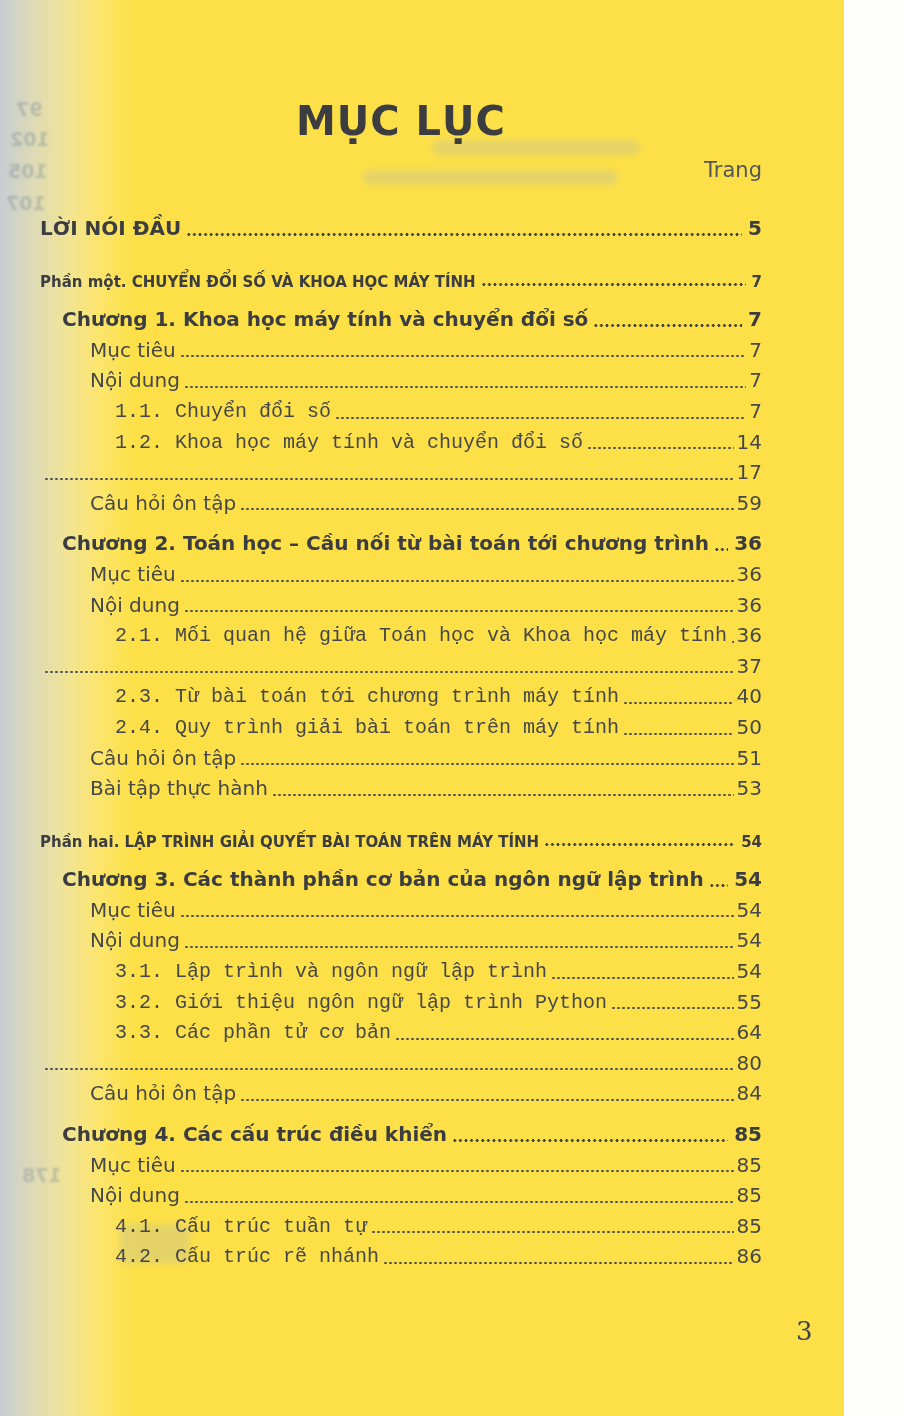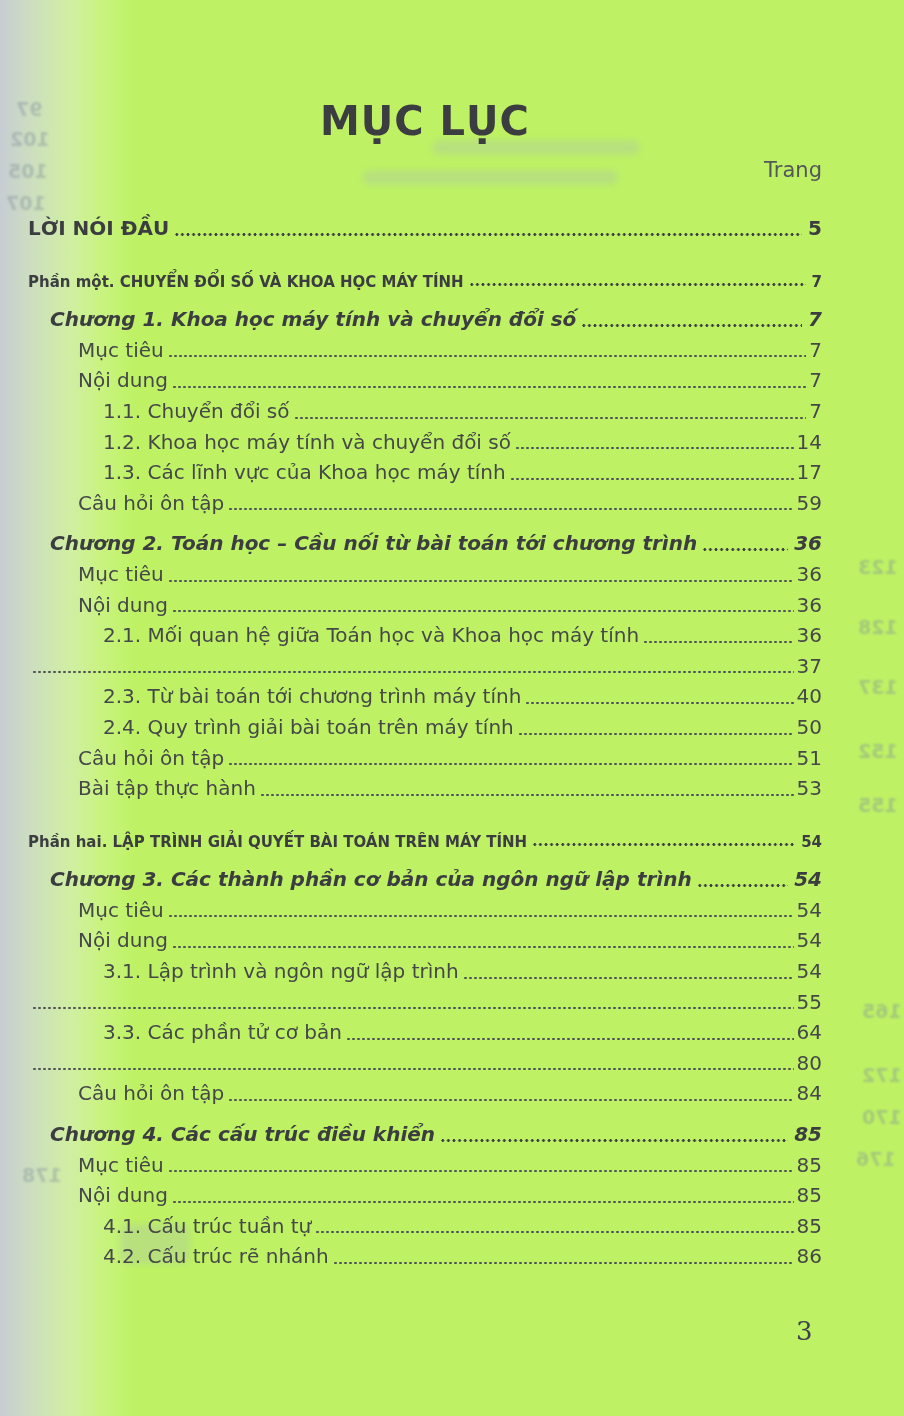--- a/index.html
+++ b/index.html
@@ -5,23 +5,24 @@
   html, body { margin: 0; padding: 0; }
   body {
     width: 904px; height: 1416px;
     background: #fdfdfc;
     font-family: "DejaVu Sans", "Liberation Sans", sans-serif;
     color: #454749;
     overflow: hidden;
   }
   .page {
     position: relative;
-    width: 904px; height: 1416px;
-    background: #bef264;
+    width: 832px; height: 1416px;
+    background: #fde047;
     overflow: hidden;
+    padding-left: 12px;
   }
   
   .edge-shadow {
     position: absolute; left: 0; top: 0; bottom: 0; width: 135px;
     background: linear-gradient(90deg,
       #c7cdd3 0px, rgba(210,216,221,0.75) 32px,
       rgba(231,235,238,0.45) 70px, rgba(245,247,248,0.2) 100px,
       rgba(255,255,255,0) 135px);
     pointer-events: none;
   }
@@ -84,24 +85,24 @@
     font-weight: bold; color: #3b3d40;
   }
   .lv-front .leader, .lv-part .leader, .lv-chapter .leader {
     height: 5px;
     margin: 0 6px 4px 5px;
     background-image: radial-gradient(circle, #3e4144 1.3px, rgba(0,0,0,0) 1.6px);
     background-size: 5.6px 5px;
   }
   .lv-part { margin-top: 20px; }
   .lv-part .label, .lv-part .pagenum { font-size: 15px; }
-  .lv-chapter { margin-top: 10px; font-style: italic; }
+  .lv-chapter { margin-top: 10px; }
   .lv-chapter .label { padding-left: 22px; }
   .lv-section .label { padding-left: 50px; }
-  .lv-subsection .label { padding-left: 75px; }
+  .lv-subsection .label { padding-left: 75px; font-family: Liberation Mono, monospace; }
 
   .footer-pagenum {
     position: absolute;
     left: 796px; top: 1316px;
     font-family: "DejaVu Serif", "Liberation Serif", serif;
     font-size: 26px;
     color: #3d424c;
   }
 </style>
 </head>
@@ -172,21 +173,20 @@
     <span class="pagenum">7</span>
   </div>
 
   <div class="row lv-subsection">
     <span class="label">1.2. Khoa học máy tính và chuyển đổi số</span>
     <span class="leader"></span>
     <span class="pagenum">14</span>
   </div>
 
   <div class="row lv-subsection">
-    <span class="label">1.3. Các lĩnh vực của Khoa học máy tính</span>
     <span class="leader"></span>
     <span class="pagenum">17</span>
   </div>
 
   <div class="row lv-section">
     <span class="label">Câu hỏi ôn tập</span>
     <span class="leader"></span>
     <span class="pagenum">59</span>
   </div>
 
@@ -267,20 +267,21 @@
     <span class="pagenum">54</span>
   </div>
 
   <div class="row lv-subsection">
     <span class="label">3.1. Lập trình và ngôn ngữ lập trình</span>
     <span class="leader"></span>
     <span class="pagenum">54</span>
   </div>
 
   <div class="row lv-subsection">
+    <span class="label">3.2. Giới thiệu ngôn ngữ lập trình Python</span>
     <span class="leader"></span>
     <span class="pagenum">55</span>
   </div>
 
   <div class="row lv-subsection">
     <span class="label">3.3. Các phần tử cơ bản</span>
     <span class="leader"></span>
     <span class="pagenum">64</span>
   </div>
 

